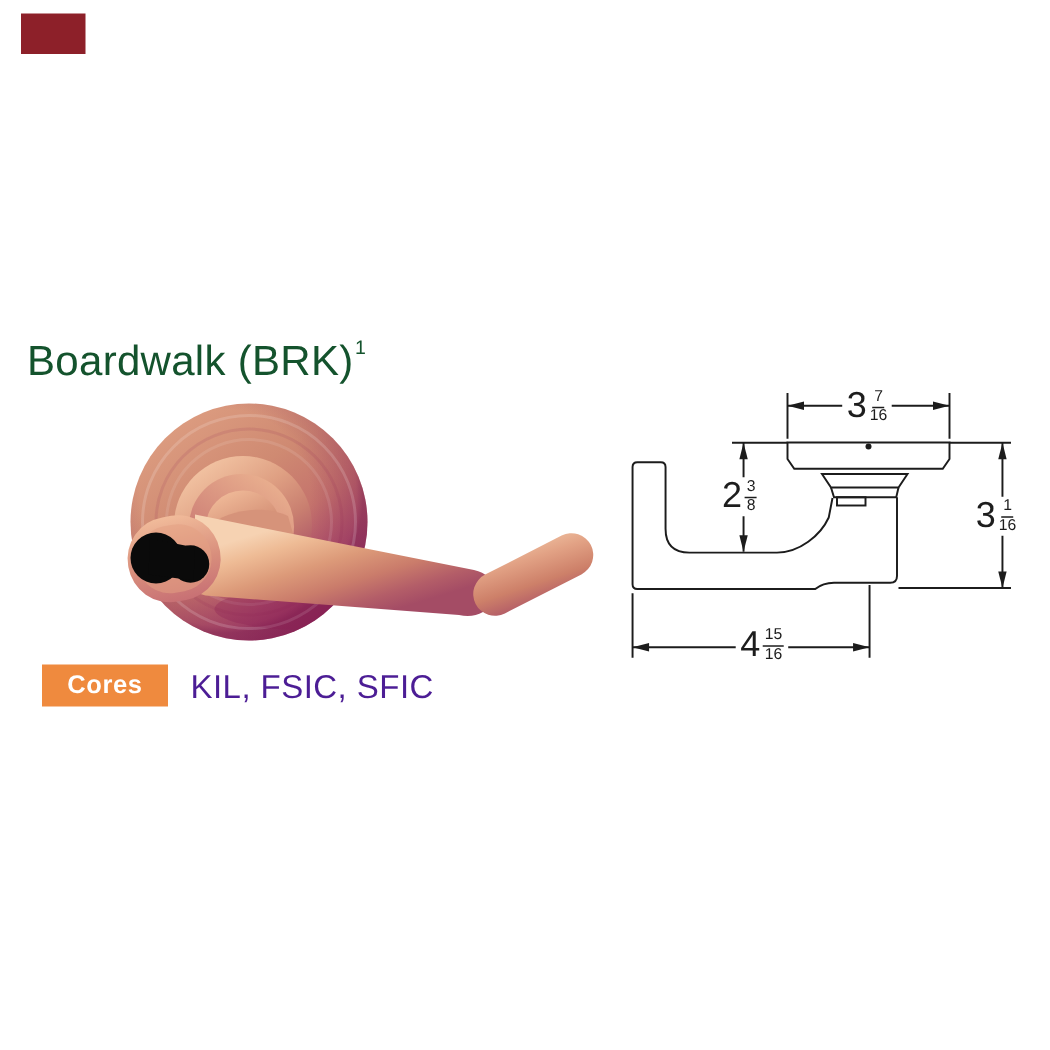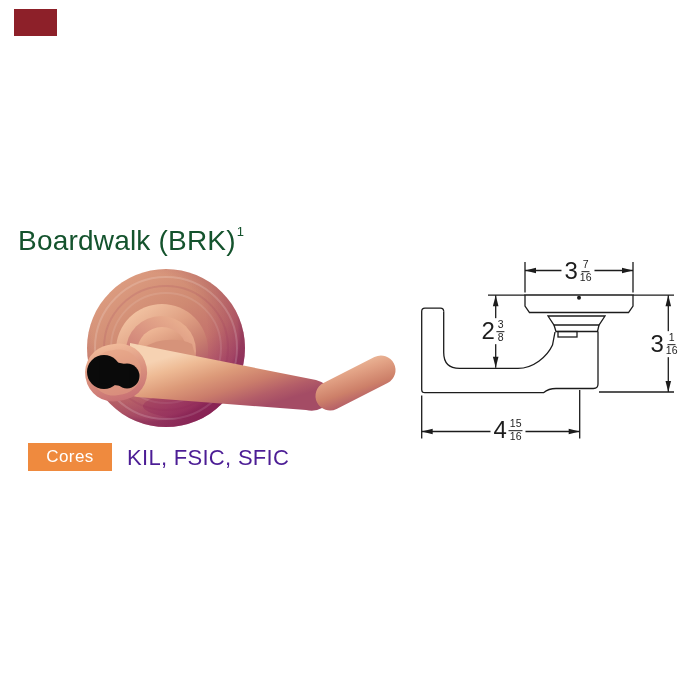--- a/index.html
+++ b/index.html
@@ -31,21 +31,21 @@
   }
   .dim .frac .num{border-bottom:1.2px solid #1d1d1d;padding:0 1px 0.5px 1px;}
   .dim .frac .den{padding-top:0.5px;}
   .dim-top{left:578px;top:271px;}
   .dim-left{left:493px;top:331px;}
   .dim-right{left:664px;top:344px;}
   .dim-bottom{left:508px;top:430px;}
   
   .cores-badge{
     position:absolute;left:28px;top:443px;width:84px;height:28px;
-    background:#ef8a3e;color:#ffffff;font-weight:normal;font-size:17px;
+    background:#ef8a3e;color:#ffffff;font-weight:bold;font-size:17px;
     display:flex;align-items:center;justify-content:center;letter-spacing:.4px;
     padding-bottom:1px;box-sizing:border-box;
   }
   .cores-list{
     position:absolute;left:127px;top:445px;font-size:22px;color:#4c1d95;
     letter-spacing:.3px;white-space:nowrap;
   }
 </style>
 </head>
 <body>

